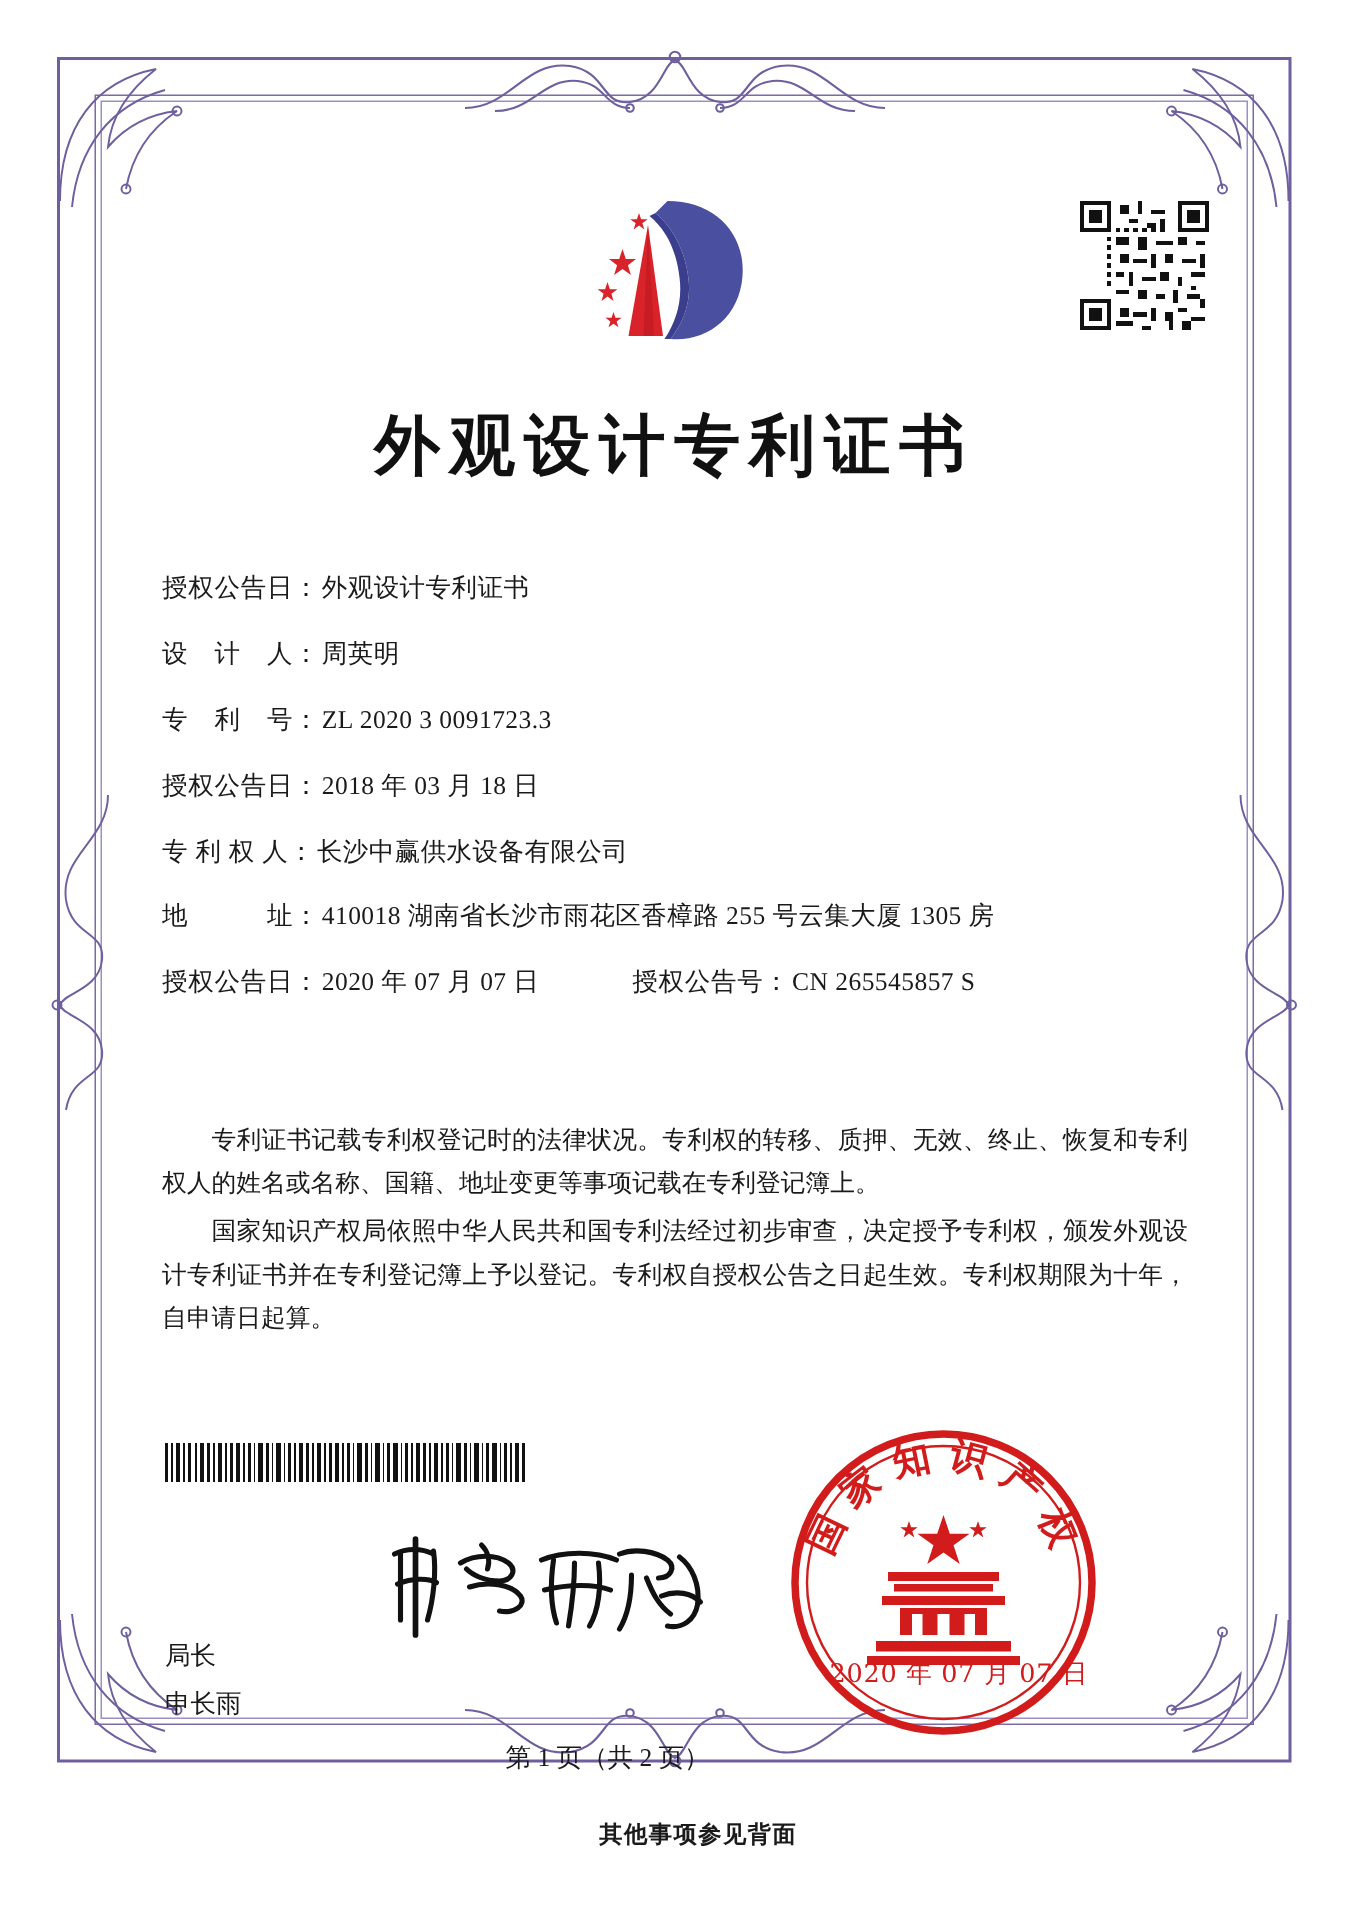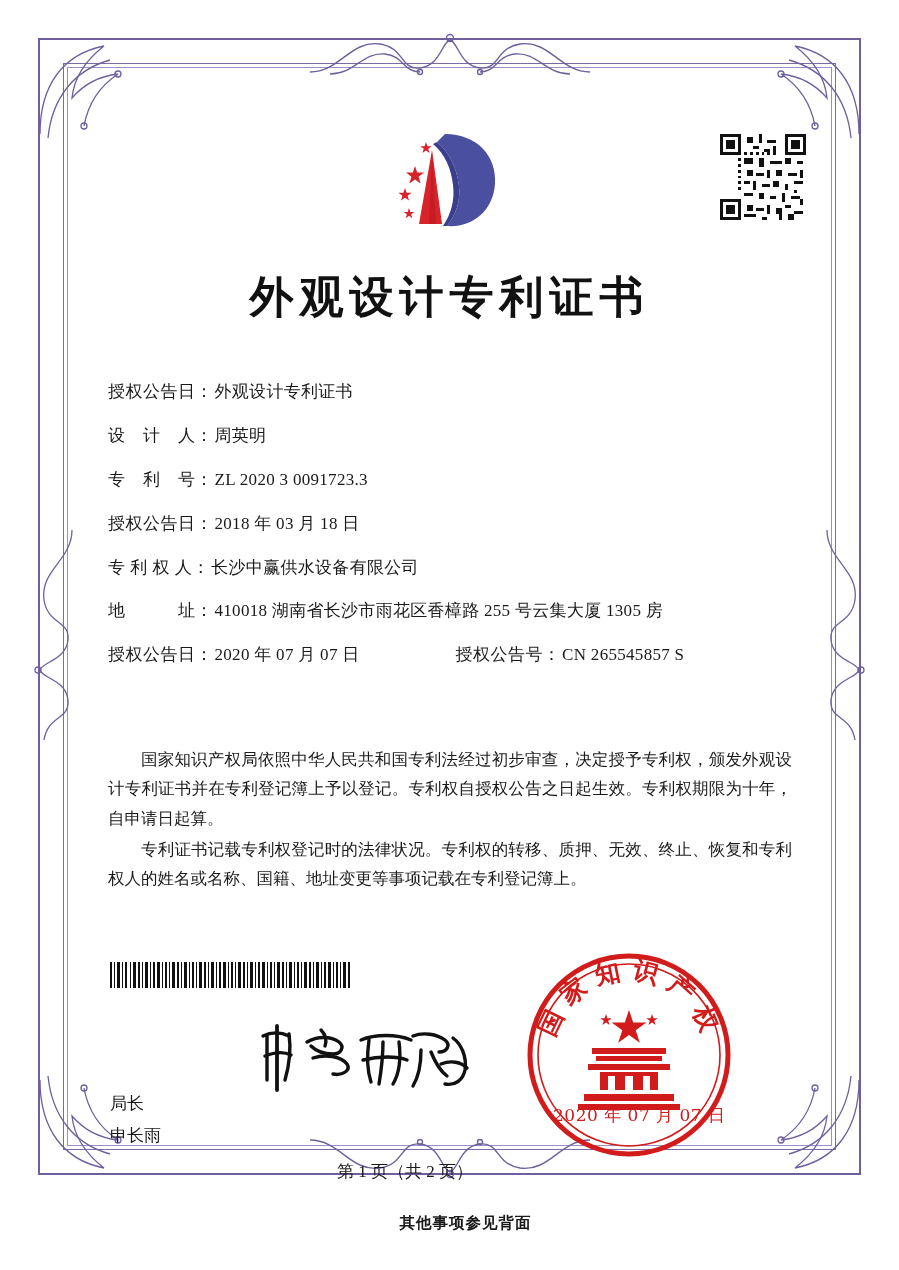--- a/index.html
+++ b/index.html
@@ -112,21 +112,21 @@
     letter-spacing: 0.5px;
   }
   .field-colon {
     margin: 0 2px 0 0;
   }
   .field-value {
     font-size: 17px;
     letter-spacing: 0.3px;
   }
   .field-row.two-col .second {
-    margin-left: 96px;
+    margin-left: 62px;
   }
 
   
   .paragraphs {
     position: absolute;
     left: 108px;
     top: 745px;
     width: 684px;
     font-size: 16.5px;
     line-height: 1.78;
@@ -406,22 +406,22 @@
       <span class="field-label">授权公告日</span>
       <span class="field-colon">：</span>
       <span class="field-value">2020 年 07 月 07 日</span>
       <span class="field-label second">授权公告号</span>
       <span class="field-colon">：</span>
       <span class="field-value">CN 265545857 S</span>
     </div>
   </div>
 
   <div class="paragraphs">
+    <p>专利证书记载专利权登记时的法律状况。专利权的转移、质押、无效、终止、恢复和专利权人的姓名或名称、国籍、地址变更等事项记载在专利登记簿上。</p>
     <p>国家知识产权局依照中华人民共和国专利法经过初步审查，决定授予专利权，颁发外观设计专利证书并在专利登记簿上予以登记。专利权自授权公告之日起生效。专利权期限为十年，自申请日起算。</p>
-    <p>专利证书记载专利权登记时的法律状况。专利权的转移、质押、无效、终止、恢复和专利权人的姓名或名称、国籍、地址变更等事项记载在专利登记簿上。</p>
   </div>
 
   <svg class="barcode" viewBox="0 0 240 26" shape-rendering="crispEdges">
     <g fill="#111111">
       <rect x="0" y="0" width="2" height="26"></rect>
         <rect x="4" y="0" width="1" height="26"></rect>
       <rect x="7" y="0" width="3" height="26"></rect>
         <rect x="12" y="0" width="1" height="26"></rect>
       <rect x="15" y="0" width="2" height="26"></rect>
         <rect x="20" y="0" width="1" height="26"></rect>

